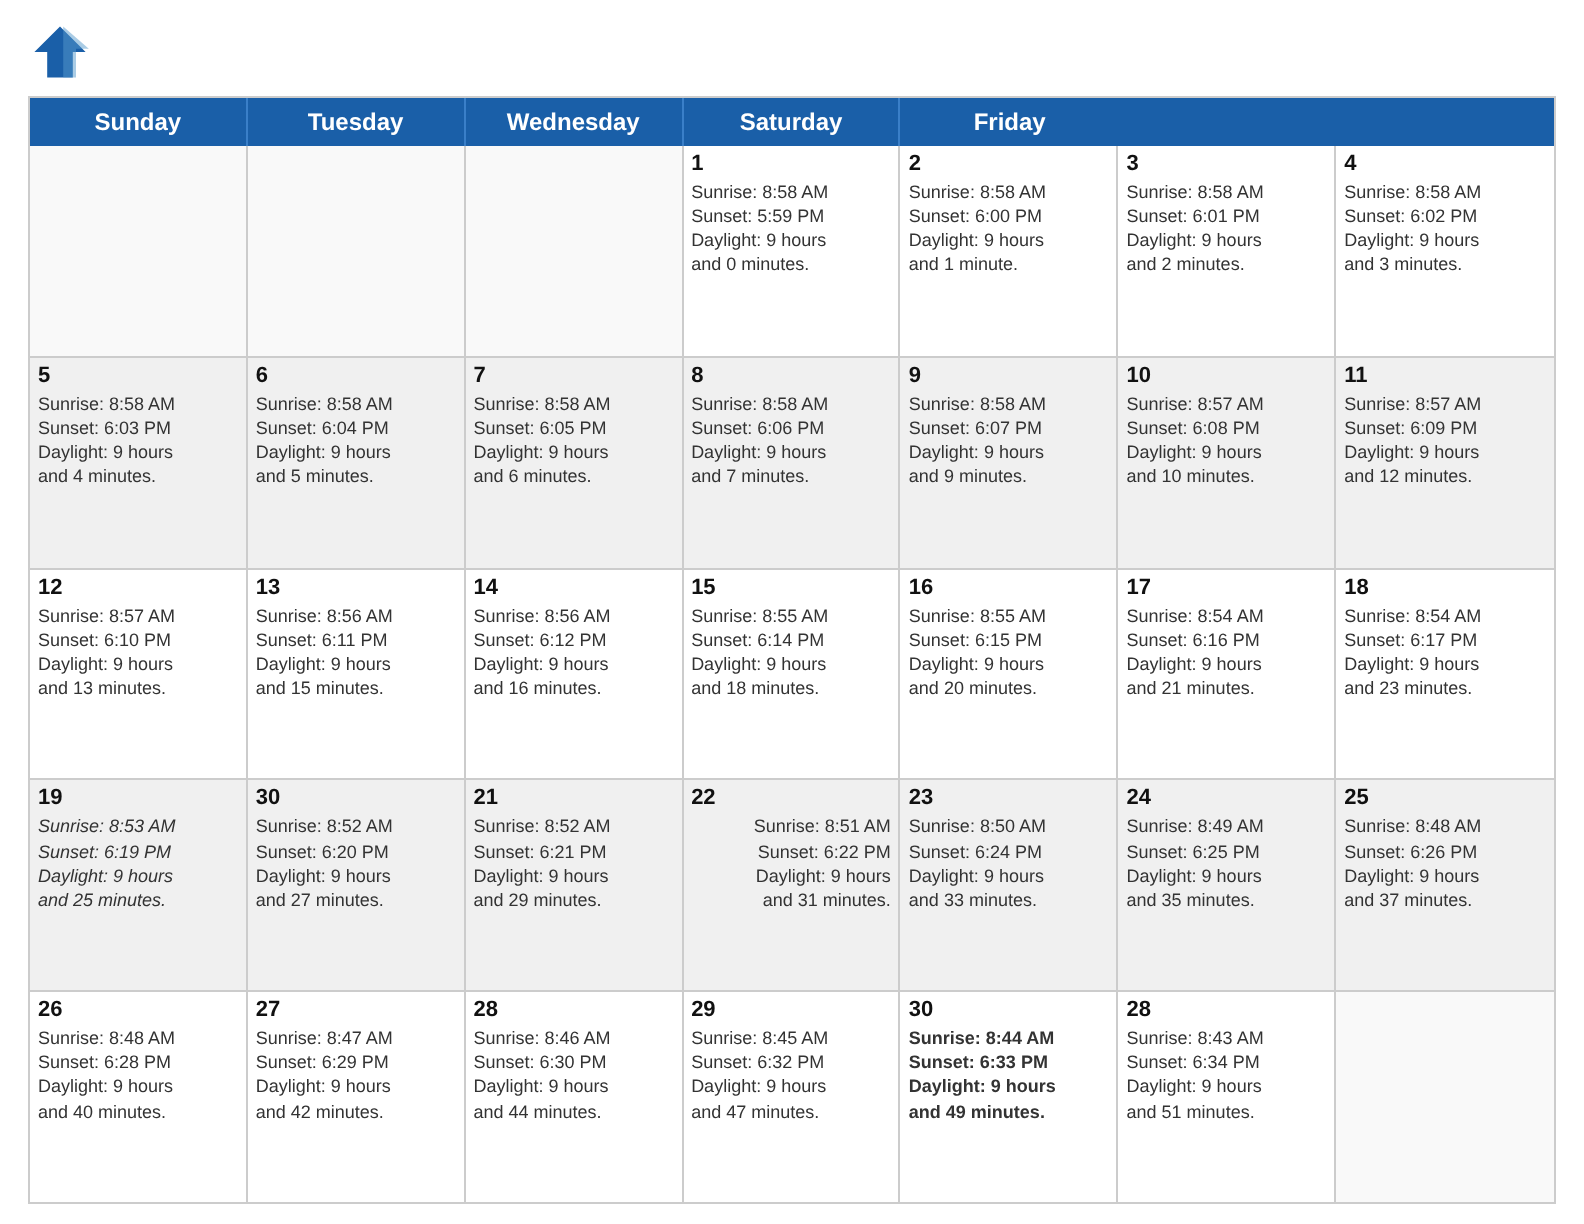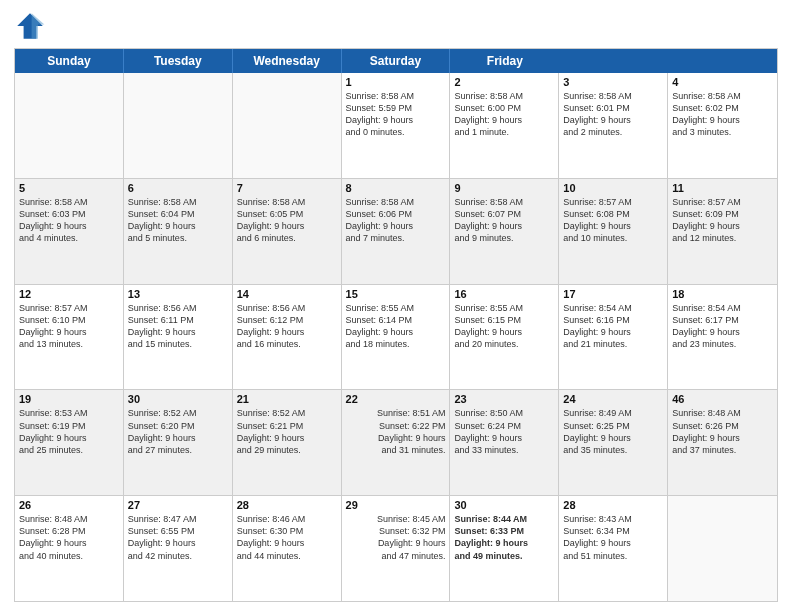--- a/index.html
+++ b/index.html
@@ -270,21 +270,21 @@
             <div class="day-num">18</div>
             <div class="cell-detail" style="white-space: pre-line;">Sunrise: 8:54 AM
 Sunset: 6:17 PM
 Daylight: 9 hours
 and 23 minutes.</div>
           </div>
         </div>
         <div class="cal-week">
           <div class="cal-cell shaded">
             <div class="day-num">19</div>
-            <div class="cell-detail" style="white-space: pre-line;">Sunrise: 8:53 AM
+            <div class="cell-detail" style="white-space: pre-line; font-style: italic;">Sunrise: 8:53 AM
 Sunset: 6:19 PM
 Daylight: 9 hours
 and 25 minutes.</div>
           </div>
           <div class="cal-cell shaded">
             <div class="day-num">30</div>
             <div class="cell-detail" style="white-space: pre-line;">Sunrise: 8:52 AM
 Sunset: 6:20 PM
 Daylight: 9 hours
 and 27 minutes.</div>
@@ -311,52 +311,52 @@
 and 33 minutes.</div>
           </div>
           <div class="cal-cell shaded">
             <div class="day-num">24</div>
             <div class="cell-detail" style="white-space: pre-line;">Sunrise: 8:49 AM
 Sunset: 6:25 PM
 Daylight: 9 hours
 and 35 minutes.</div>
           </div>
           <div class="cal-cell shaded">
-            <div class="day-num">46</div>
+            <div class="day-num">25</div>
             <div class="cell-detail" style="white-space: pre-line;">Sunrise: 8:48 AM
 Sunset: 6:26 PM
 Daylight: 9 hours
 and 37 minutes.</div>
           </div>
         </div>
         <div class="cal-week">
           <div class="cal-cell">
             <div class="day-num">26</div>
             <div class="cell-detail" style="white-space: pre-line;">Sunrise: 8:48 AM
 Sunset: 6:28 PM
 Daylight: 9 hours
 and 40 minutes.</div>
           </div>
           <div class="cal-cell">
             <div class="day-num">27</div>
             <div class="cell-detail" style="white-space: pre-line;">Sunrise: 8:47 AM
-Sunset: 6:55 PM
+Sunset: 6:29 PM
 Daylight: 9 hours
 and 42 minutes.</div>
           </div>
           <div class="cal-cell">
             <div class="day-num">28</div>
             <div class="cell-detail" style="white-space: pre-line;">Sunrise: 8:46 AM
 Sunset: 6:30 PM
 Daylight: 9 hours
 and 44 minutes.</div>
           </div>
           <div class="cal-cell">
             <div class="day-num">29</div>
-            <div class="cell-detail" style="white-space: pre-line; text-align: right;">Sunrise: 8:45 AM
+            <div class="cell-detail" style="white-space: pre-line;">Sunrise: 8:45 AM
 Sunset: 6:32 PM
 Daylight: 9 hours
 and 47 minutes.</div>
           </div>
           <div class="cal-cell">
             <div class="day-num">30</div>
             <div class="cell-detail" style="white-space: pre-line; font-weight: bold;">Sunrise: 8:44 AM
 Sunset: 6:33 PM
 Daylight: 9 hours
 and 49 minutes.</div>

